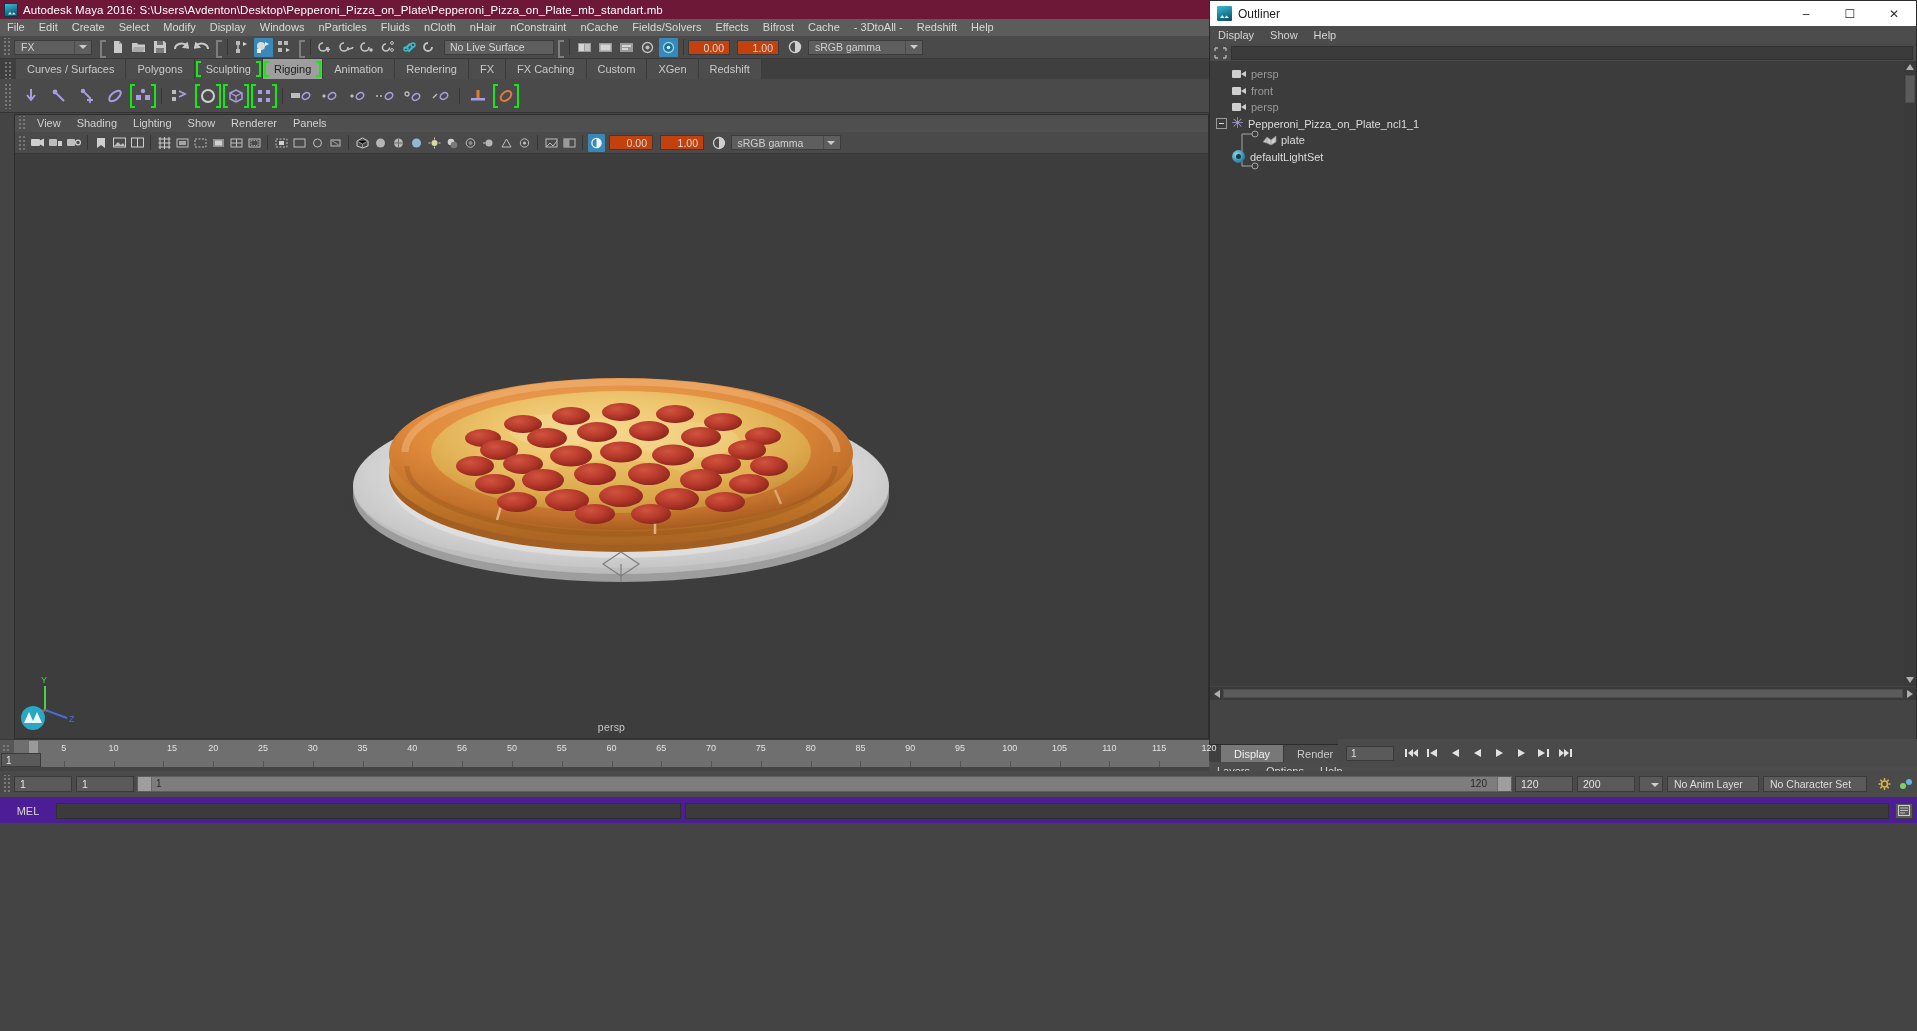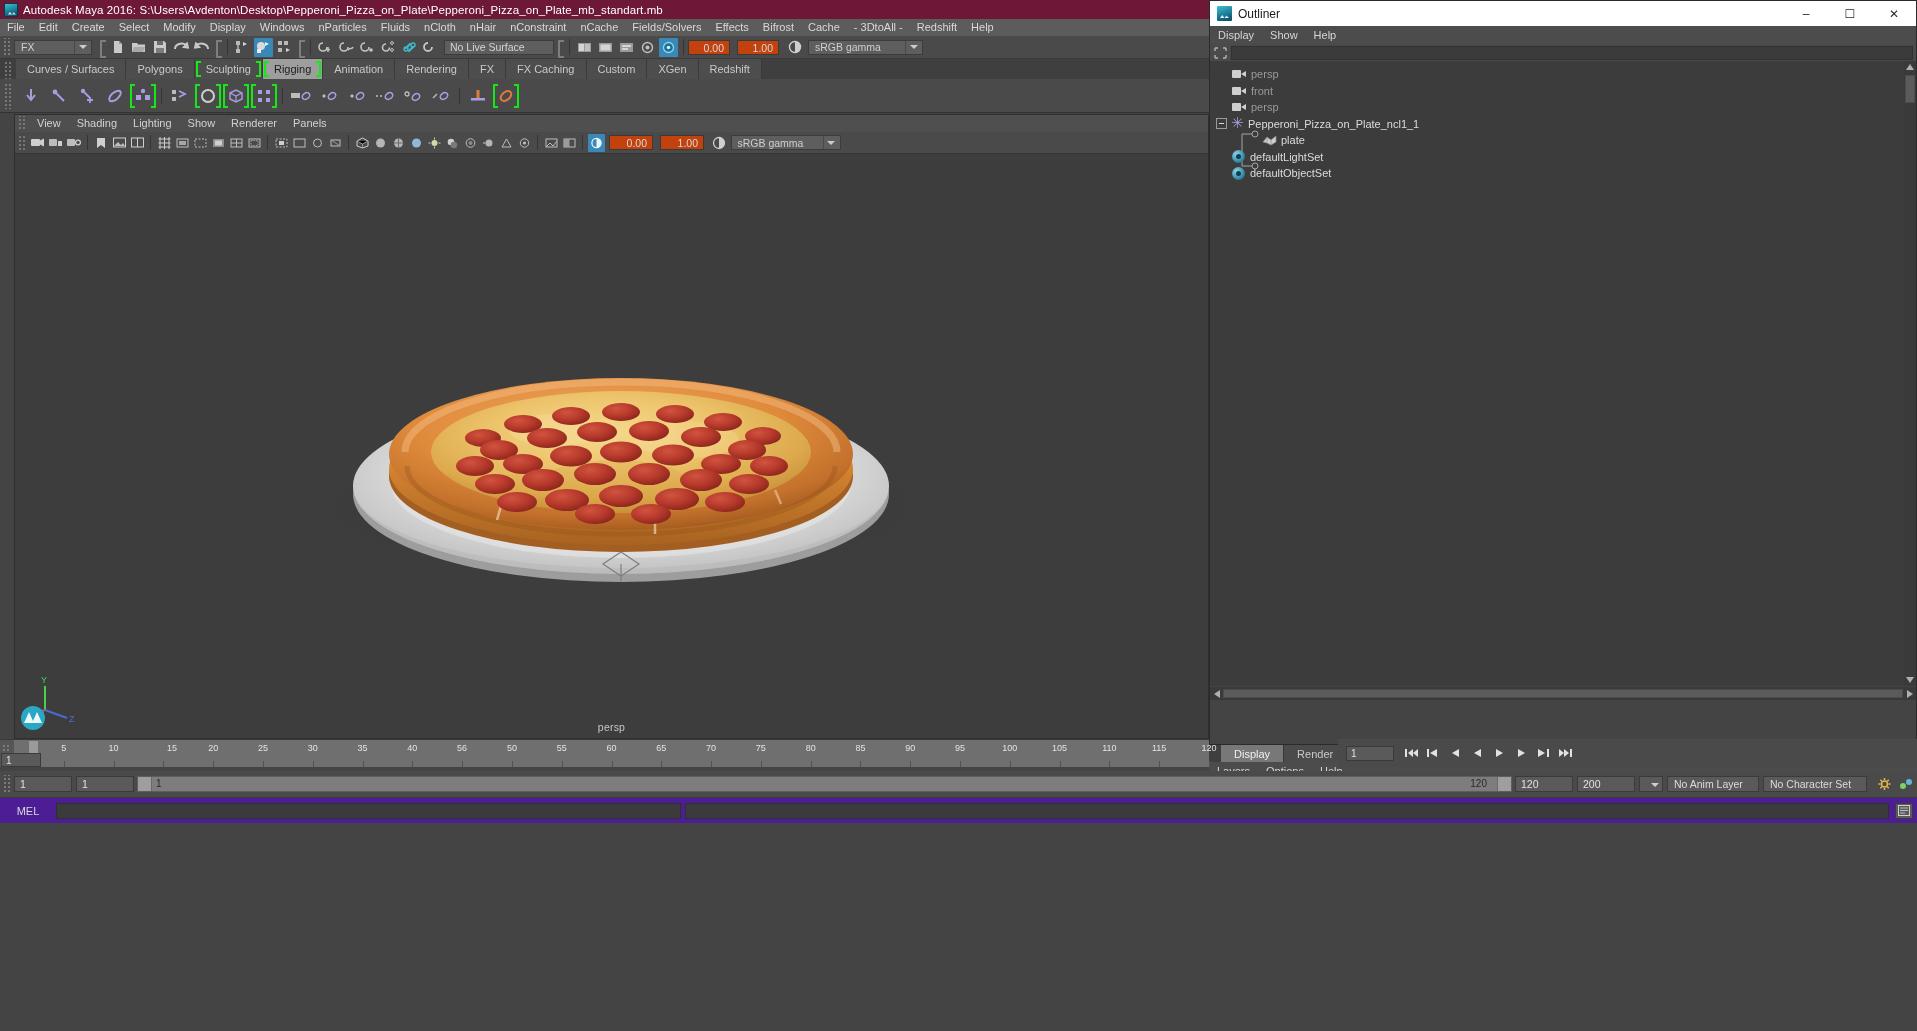--- a/index.html
+++ b/index.html
@@ -885,25 +885,20 @@
         <div class="omesh"><svg width="15" height="11" viewBox="0 0 15 11">
             <path d="M1 7l4-5 4 3 5-4v6l-5 3-4-2z" fill="#cfcfcf" stroke="#8a8a8a" stroke-width=".8"></path>
             <path d="M5 2l0 5M9 5l0 5" stroke="#8a8a8a" stroke-width=".7"></path>
           </svg></div>
         <span class="otxt">plate</span>
       </div>
       <div class="orow" style="padding-left: 6px;">
         <div class="oind" style="width: 16px;"></div>
         <div class="oset"></div>
         <span class="otxt">defaultLightSet</span>
-      </div>
-      <div class="orow" style="padding-left: 6px;">
-        <div class="oind" style="width: 16px;"></div>
-        <div class="oset"></div>
-        <span class="otxt">defaultObjectSet</span>
       </div>
     </div>
 
   <div id="ovscroll">
     <div class="ar" style="top:0">
       <svg width="8" height="6" viewBox="0 0 8 6">
           <path d="M4 0l4 6H0z" fill="#b0b0b0"></path>
         </svg>
     </div>
     <div class="thumb" style="top:14px;height:28px"></div>

